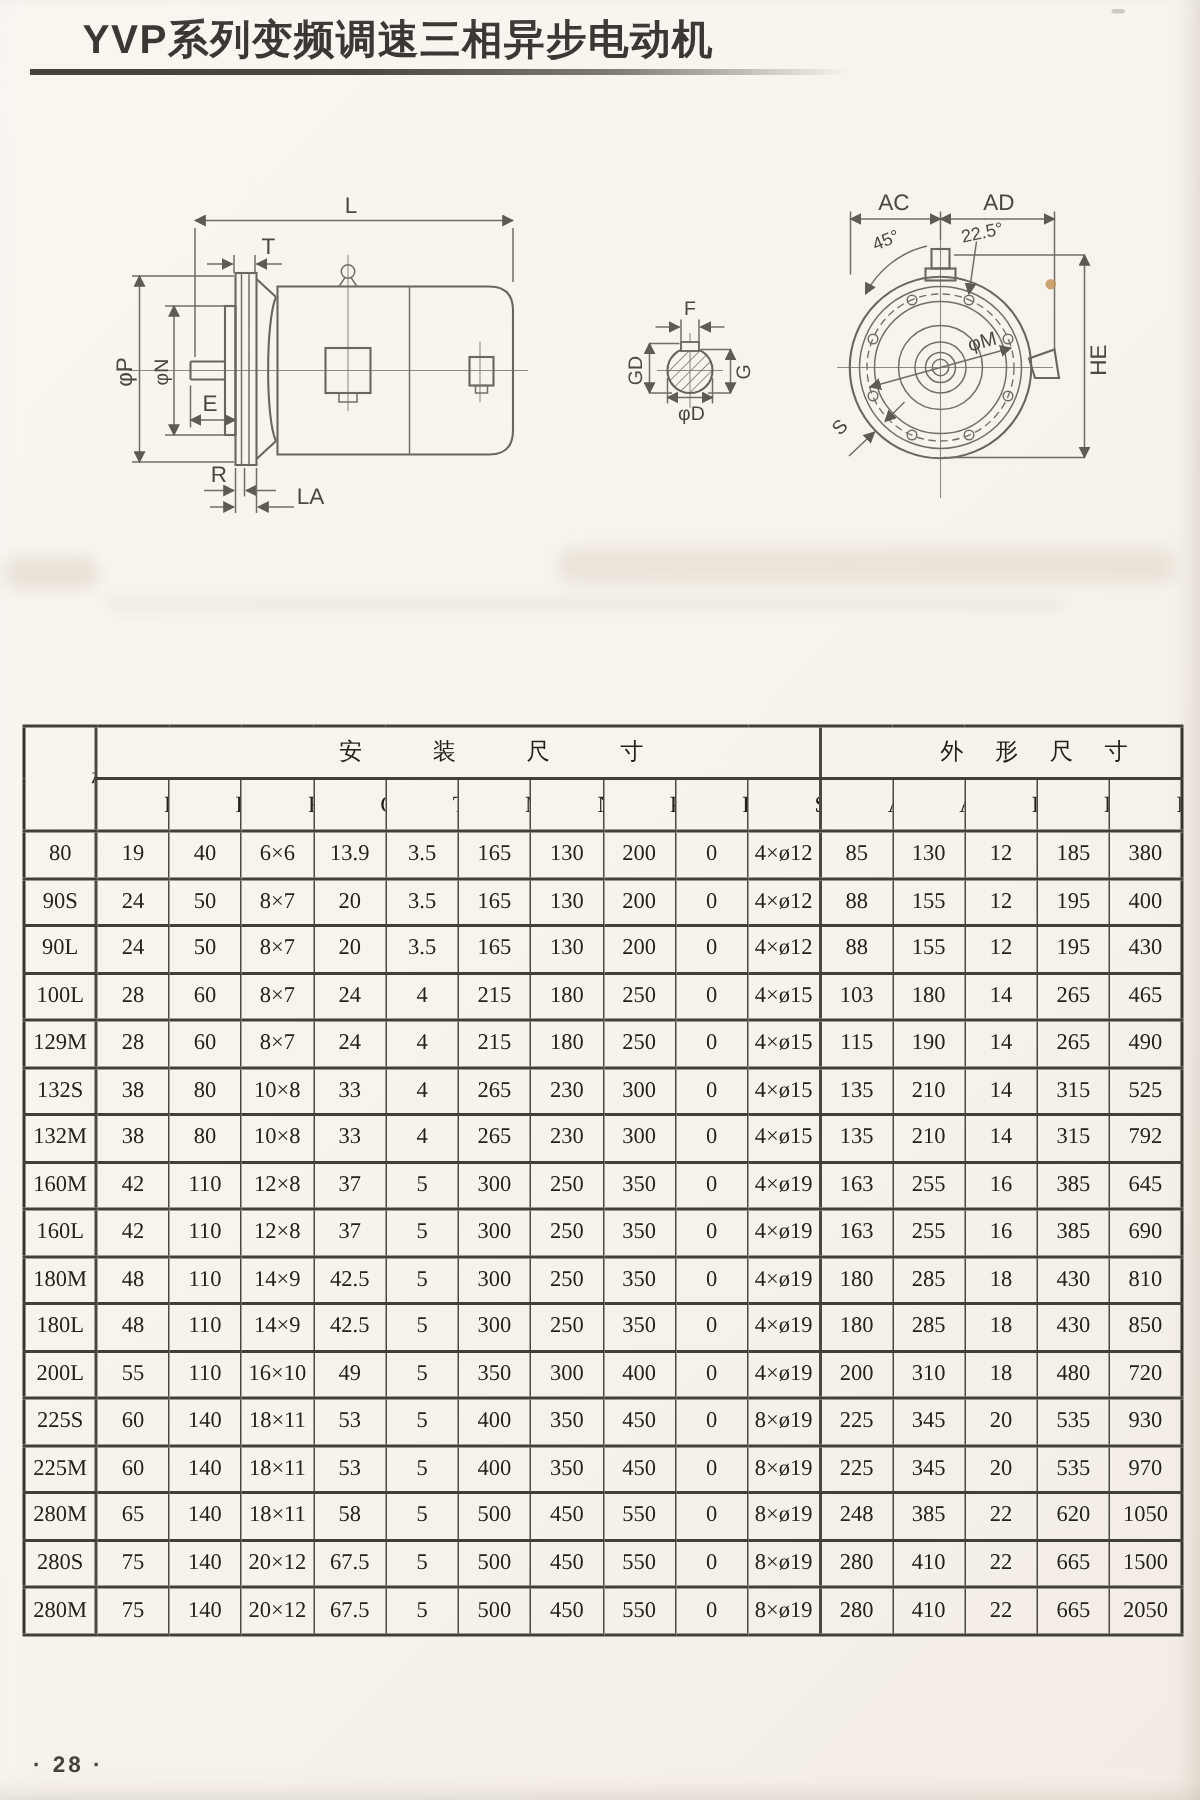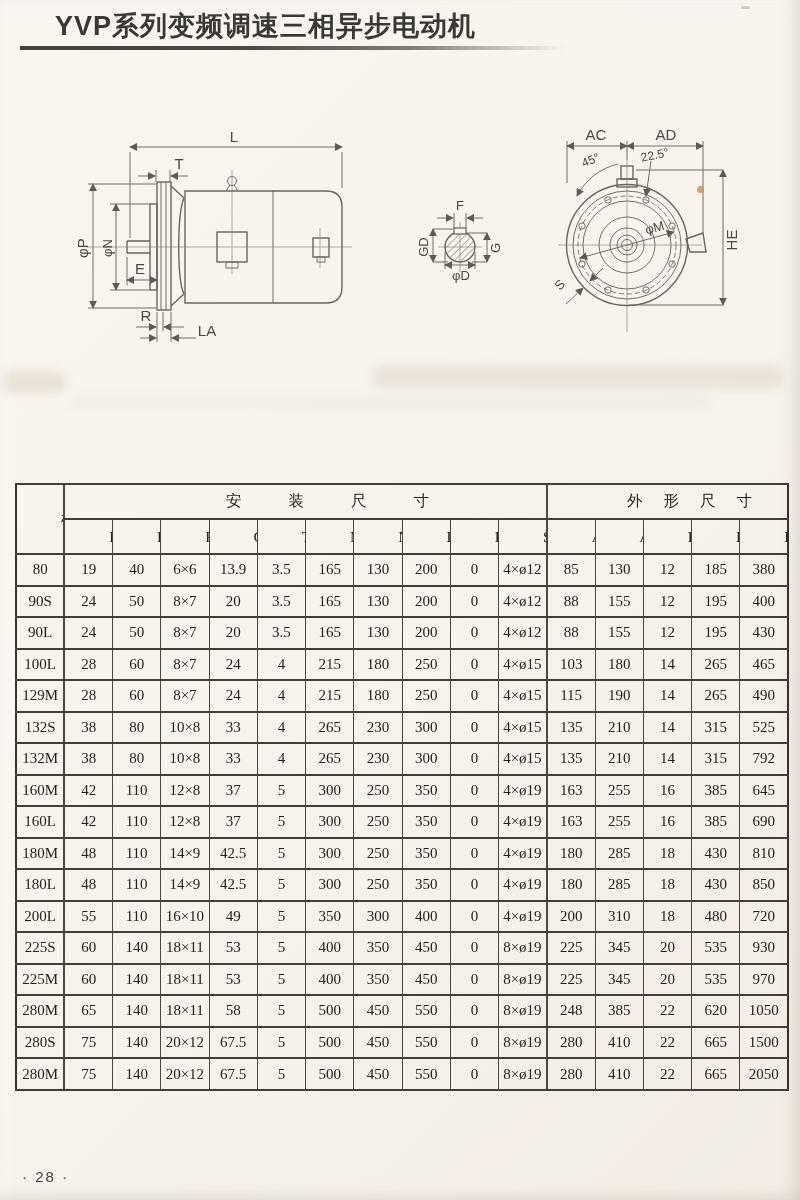--- a/index.html
+++ b/index.html
@@ -61,21 +61,21 @@
     padding:0; overflow:hidden; white-space:nowrap;
   }
   .dims thead tr { height:35px; }
   .dims th { font-size:15.5px;padding-left:44px; }
   .dims td { font-size:15px; }
   .dims .group-sep { border-left-width:2px; }
   .sp1 { letter-spacing:47px; margin-right:-47px; }
   .sp2 { letter-spacing:21px; margin-right:-21px; }
   .page-number {
     position:absolute; left:22px; top:1168px;
-    font-size:15px; color:#46433e; letter-spacing:2px;
+    font-size:15px; color:#46433e; letter-spacing:2px;font-weight:bold;
   }
   .ghost { position:absolute; border-radius:10px; pointer-events:none; }
   .ghost-a { left:372px; top:365px; width:412px; height:24px; background:#b9ab96; opacity:.22; filter:blur(5px); }
   .ghost-b { left:0px;  top:371px; width:66px;  height:22px; background:#b9ab96; opacity:.25; filter:blur(5px); }
   .ghost-c { left:70px; top:397px; width:640px; height:11px; background:#c2b6a2; opacity:.13; filter:blur(4px); }
   .speck-orange { position:absolute; left:697px; top:186px; width:7px; height:7px; border-radius:50%; background:#c3955c; opacity:.85; }
   .speck-gray { position:absolute; left:741px; top:6px; width:9px; height:3px; border-radius:2px; background:#9a948b; opacity:.5; }
 </style>
 </head>
 <body>

